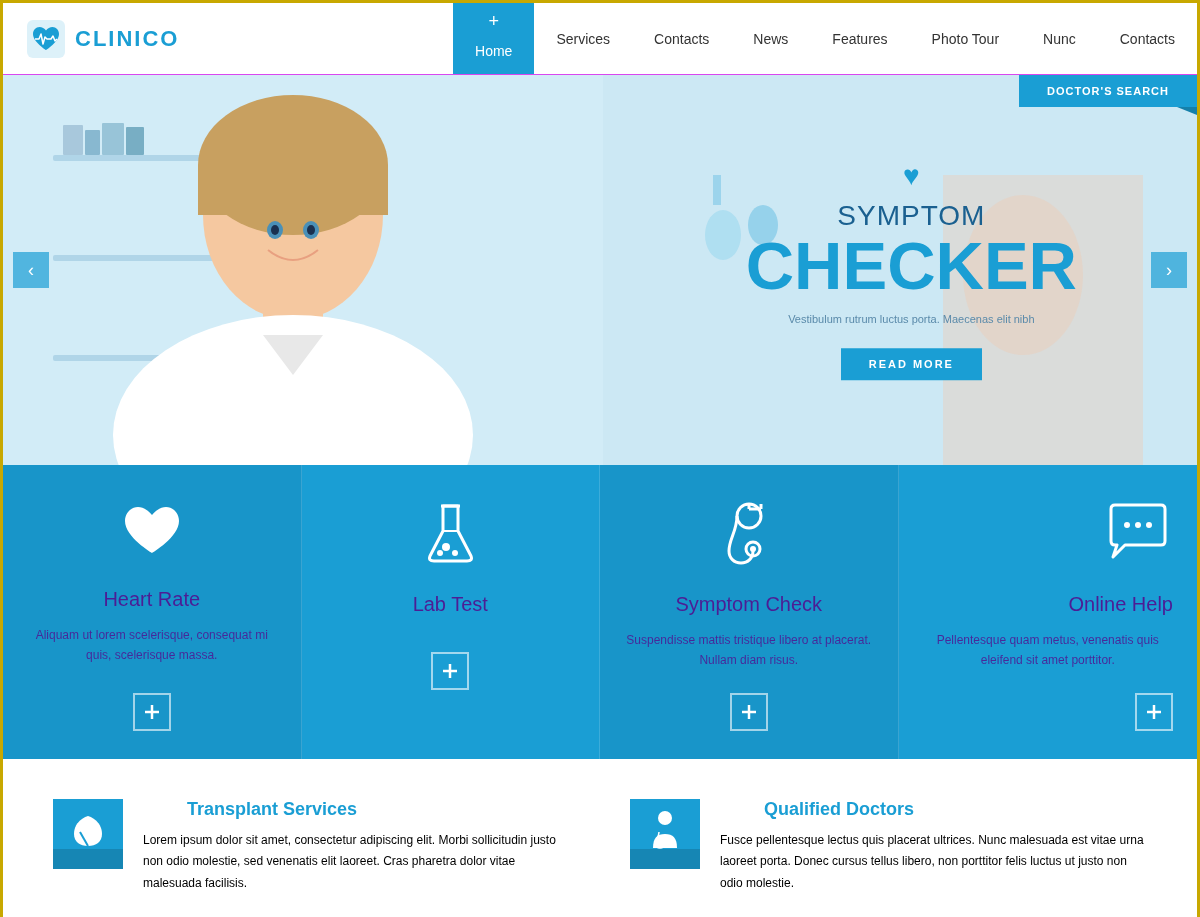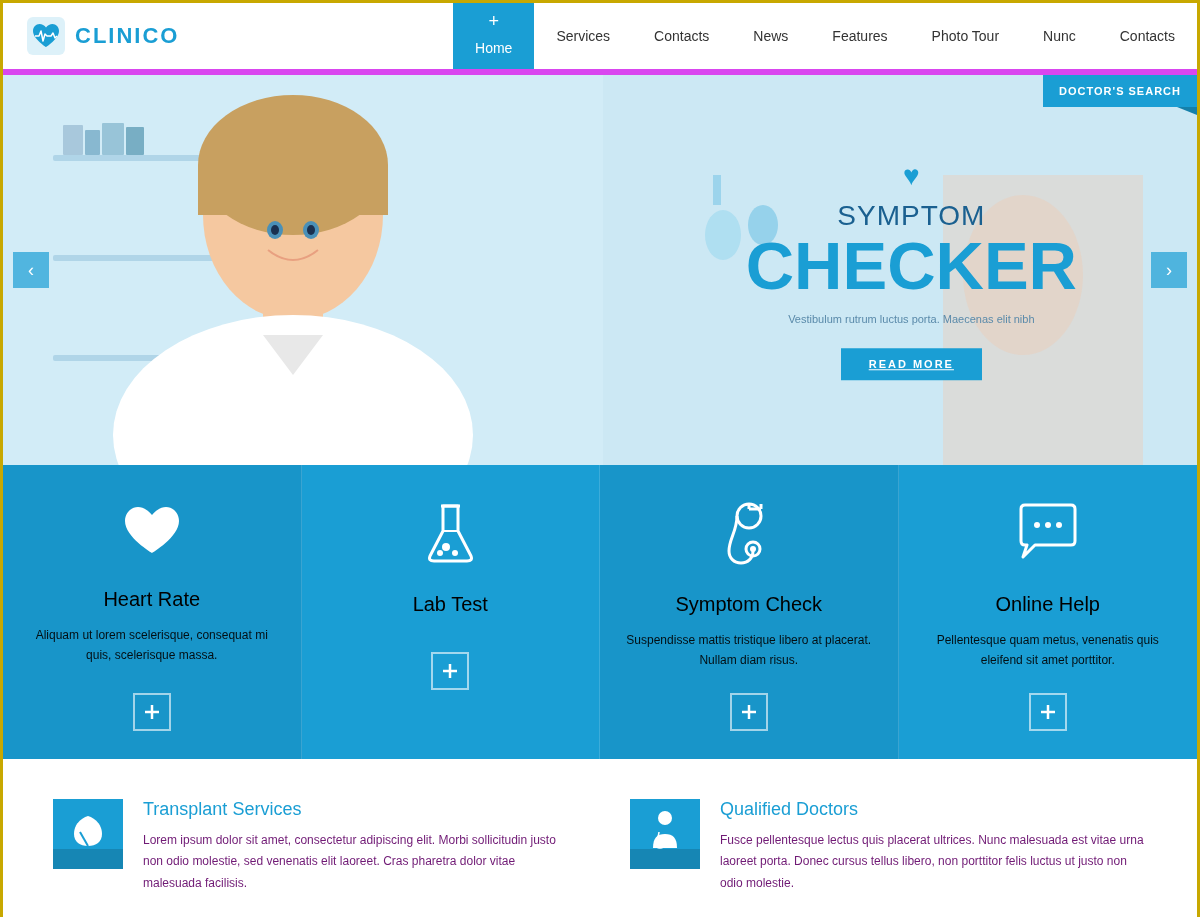--- a/index.html
+++ b/index.html
@@ -4,21 +4,21 @@
   <style>
     * { margin: 0; padding: 0; box-sizing: border-box; }
     body { font-family: 'Arial', sans-serif; background: #fff; border: 3px solid #c8a800; width: 1200px; overflow-x: hidden; }
 
     
     .header {
       display: flex;
       align-items: stretch;
       background: #fff;
       height: 72px;
-      border-bottom: 6px solid #d946ef;
+      border-bottom: 1px solid #d946ef;
     }
     .logo {
       display: flex;
       align-items: center;
       padding: 0 24px;
       gap: 10px;
       min-width: 200px;
     }
     .logo-icon {
       width: 38px;
@@ -78,21 +78,21 @@
       background: linear-gradient(to right, #b8ddf0 0%, #d0ecf8 40%, #e8f6fc 70%, #f0f8fd 100%);
     }
 
     
     .doctors-search {
       position: absolute;
       top: 0;
       right: 0;
       background: #1a9ed4;
       color: #fff;
-      padding: 10px 16px;
+      padding: 10px 28px;
       font-size: 11px;
       font-weight: 700;
       letter-spacing: 1px;
       text-transform: uppercase;
       cursor: pointer;
     }
     .doctors-search::after {
       content: '';
       position: absolute;
       bottom: -8px;
@@ -138,21 +138,20 @@
       display: inline-block;
       background: #1a9ed4;
       color: #fff;
       padding: 10px 28px;
       font-size: 11px;
       font-weight: 700;
       letter-spacing: 2px;
       text-transform: uppercase;
       cursor: pointer;
       border: none;
-      text-decoration: underline;
     }
 
     
     .carousel-arrow {
       position: absolute;
       top: 50%;
       transform: translateY(-50%);
       width: 36px;
       height: 36px;
       background: rgba(26, 158, 212, 0.7);
@@ -172,25 +171,25 @@
       display: grid;
       grid-template-columns: repeat(4, 1fr);
       background: #1a9ed4;
     }
     .service-card {
       padding: 36px 24px 28px;
       display: flex;
       flex-direction: column;
       align-items: center;
       text-align: center;
-      color: #000000;
+      color: #4c1d95;
       border-right: 1px solid rgba(255,255,255,0.15);
       position: relative;
     }
-    .service-card:last-child { border-right: none; }
+    .service-card:last-child { border-right: none; align-items: flex-end; }
     .service-card:nth-child(odd) { background: rgba(0,0,0,0.05); }
     .service-icon {
       font-size: 56px;
       margin-bottom: 18px;
       line-height: 1;
     }
     .service-title {
       font-size: 20px;
       font-weight: 400;
       margin-bottom: 14px;
@@ -247,26 +246,27 @@
       height: 20px;
       background: rgba(0,0,0,0.15);
     }
     .feature-icon-box-inner {
       position: relative;
       z-index: 1;
     }
     .feature-text h3 {
       font-size: 18px;
       color: #1a9ed4;
-      font-weight: 400;
+      font-weight: 700;
       margin-bottom: 10px;
+      margin-left: 44px;
     }
     .feature-text p {
       font-size: 12px;
-      color: #701a75;
+      color: #000000;
       line-height: 1.8;
     }
   </style>
 </head>
 <body>
 
 <header class="header">
   <div class="logo">
     <svg class="logo-icon" viewBox="0 0 38 38">
       <rect width="38" height="38" rx="6" fill="#1a9ed4" opacity="0.15"></rect>

